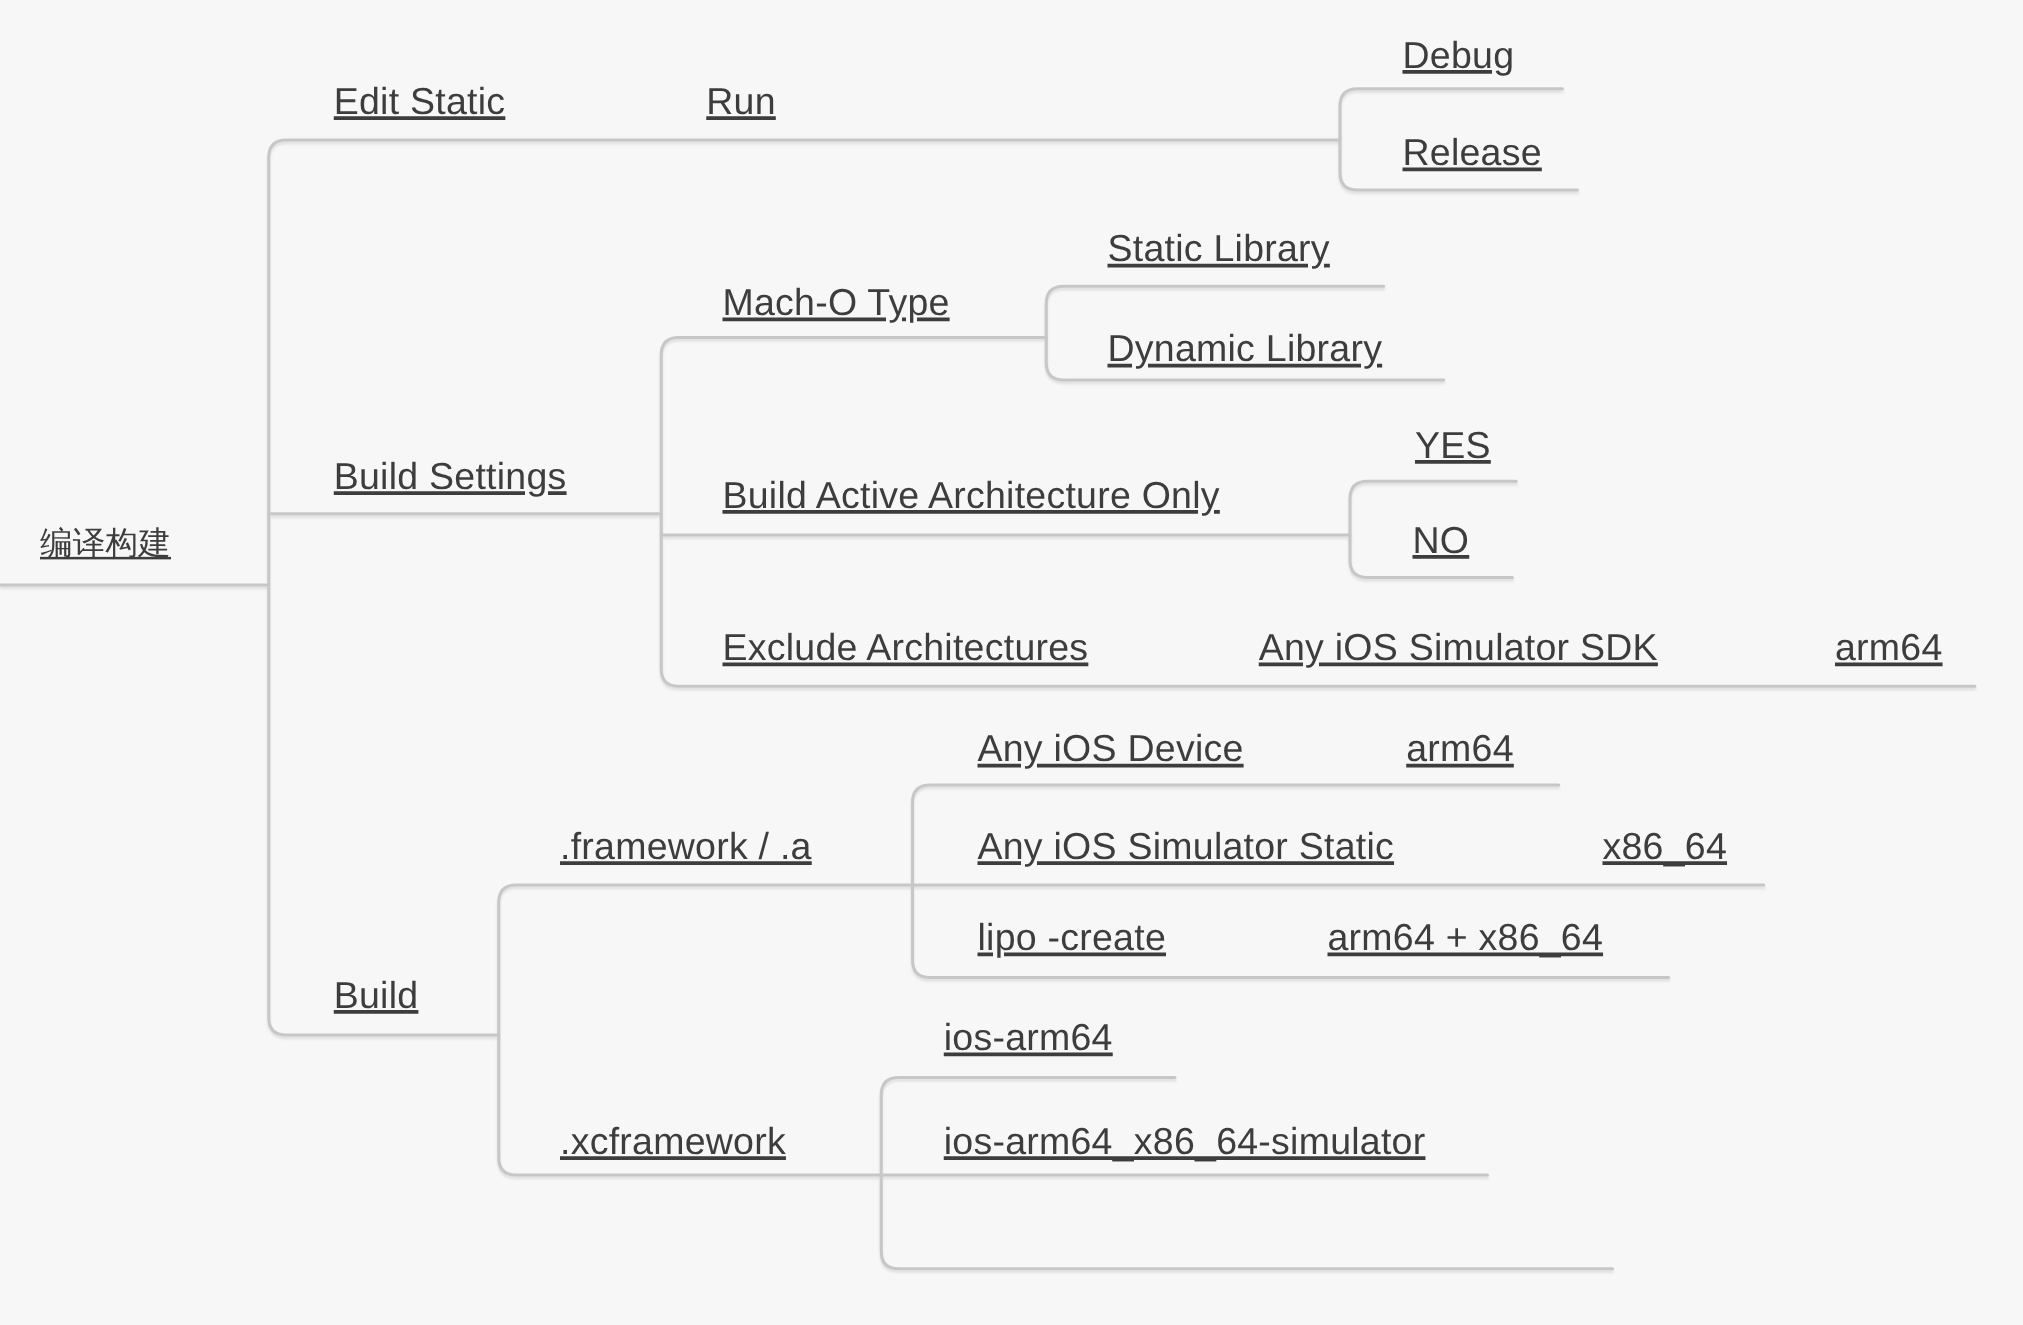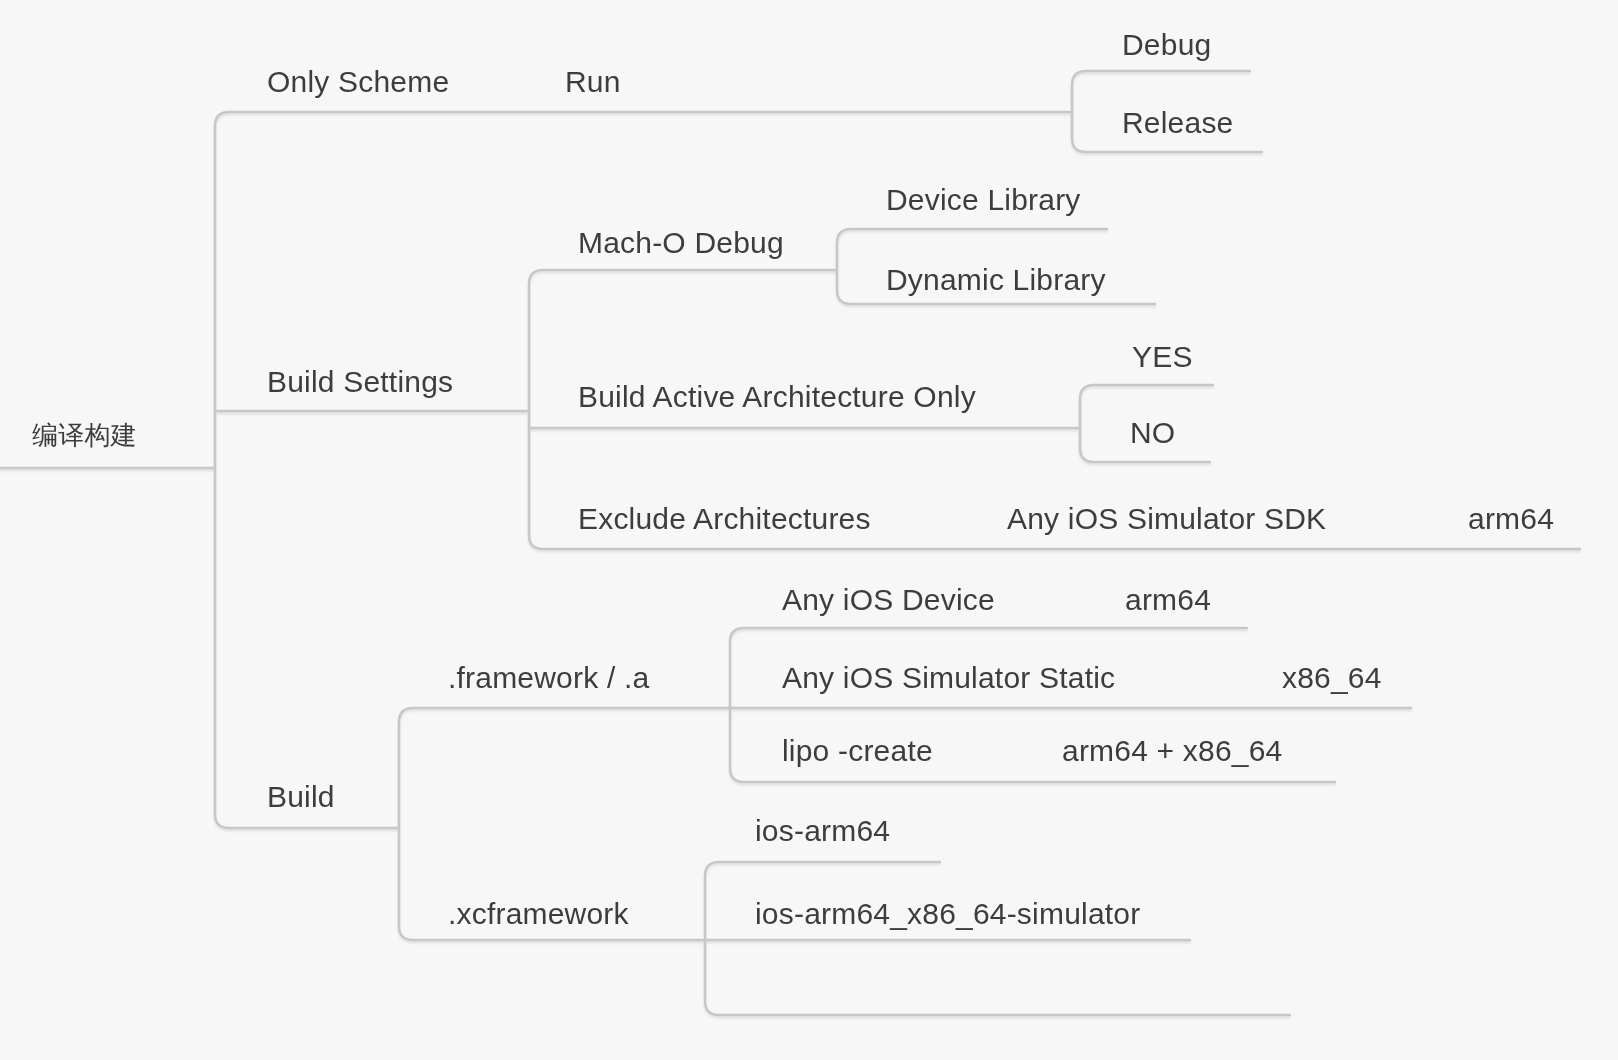--- a/index.html
+++ b/index.html
@@ -19,20 +19,21 @@
   }
   .shadowed { filter: drop-shadow(0 2px 1px rgba(0,0,0,0.10)); }
   .lbl {
     position: absolute;
     transform: translateY(-50%);
     white-space: nowrap;
     font-size: 30px;
     color: #3d3d3d;
     letter-spacing: 0.2px;
     cursor: default;
+    text-decoration: underline;
   }
   .lbl.root { font-size: 26px; }
 </style>
 </head>
 <body>
 
 <div class="canvas">
 
   <svg class="connectors shadowed" width="1618" height="1060" viewBox="0 0 1618 1060" aria-hidden="true">
 
@@ -58,28 +59,28 @@
 
     <path d="M 1247 628 H 744 Q 730 628 730 642 V 768 Q 730 782 744 782 H 1335"></path>
 
     <path d="M 940 862 H 719 Q 705 862 705 876 V 1001 Q 705 1015 719 1015 H 1290"></path>
 
     <path d="M 705 940 H 1190"></path>
   </svg>
 
   <div class="lbl root" style="left:32px;  top:435px">编译构建</div>
 
-  <div class="lbl" style="left:267px; top:82px">Only Scheme</div>
+  <div class="lbl" style="left:267px; top:82px">Edit Static</div>
   <div class="lbl" style="left:565px; top:82px">Run</div>
   <div class="lbl" style="left:1122px; top:45px">Debug</div>
   <div class="lbl" style="left:1122px; top:123px">Release</div>
 
   <div class="lbl" style="left:267px; top:382px">Build Settings</div>
-  <div class="lbl" style="left:578px; top:243px">Mach-O Debug</div>
-  <div class="lbl" style="left:886px; top:200px">Device Library</div>
+  <div class="lbl" style="left:578px; top:243px">Mach-O Type</div>
+  <div class="lbl" style="left:886px; top:200px">Static Library</div>
   <div class="lbl" style="left:886px; top:280px">Dynamic Library</div>
   <div class="lbl" style="left:578px; top:397px">Build Active Architecture Only</div>
   <div class="lbl" style="left:1132px; top:357px">YES</div>
   <div class="lbl" style="left:1130px; top:433px">NO</div>
   <div class="lbl" style="left:578px; top:519px">Exclude Architectures</div>
   <div class="lbl" style="left:1007px; top:519px">Any iOS Simulator SDK</div>
   <div class="lbl" style="left:1468px; top:519px">arm64</div>
 
   <div class="lbl" style="left:267px; top:797px">Build</div>
   <div class="lbl" style="left:448px; top:678px">.framework / .a</div>

